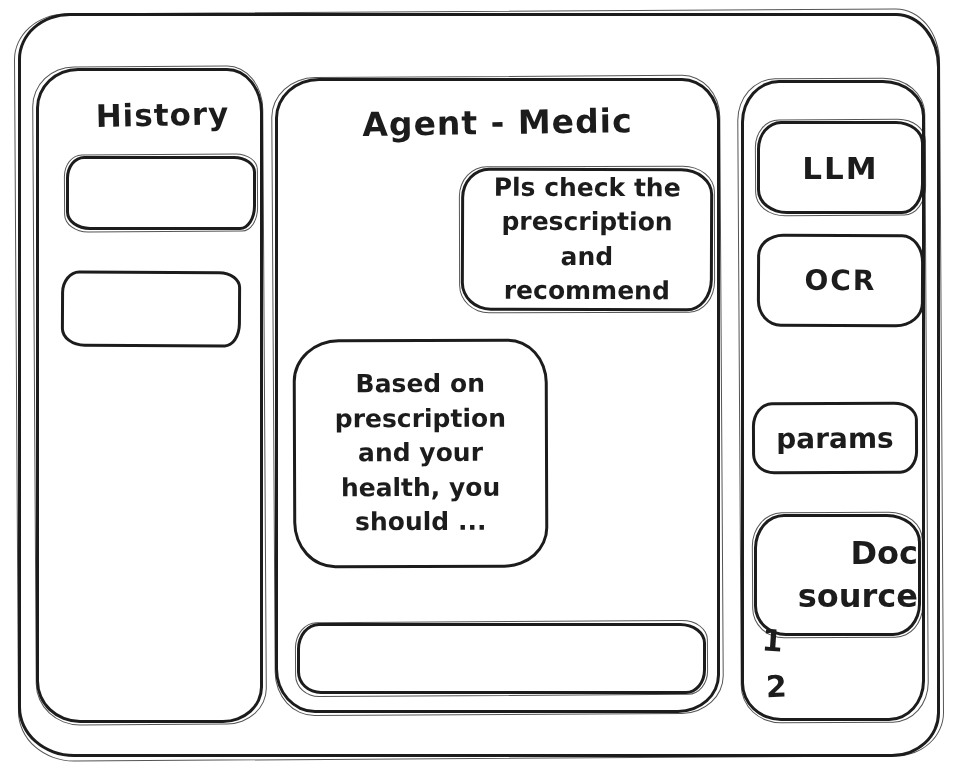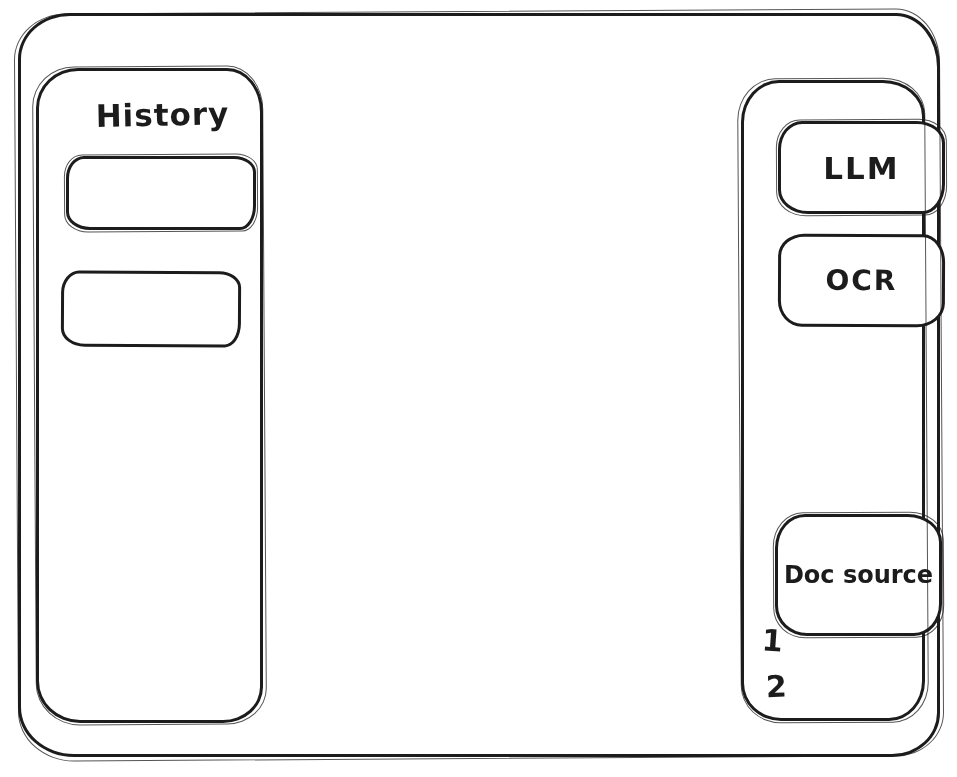--- a/index.html
+++ b/index.html
@@ -109,21 +109,20 @@
     left:720px;top:64px;width:184px;height:641px;
     border-radius:38px 42px 36px 40px / 42px 36px 40px 38px;
   }
   .tool-btn{
     position:absolute;
     display:flex;align-items:center;justify-content:center;
     text-align:right;
     font-weight:bold;
     border-width:3px;
     cursor:pointer;
-    margin-left:21px;
   }
   .tool-btn.llm{
     left:13px;top:38px;width:167px;height:93px;
     font-size:31px;letter-spacing:2px;
     border-radius:24px 28px 22px 30px / 28px 22px 30px 24px;
   }
   .tool-btn.ocr{
     left:13px;top:151px;width:167px;height:93px;
     font-size:28px;letter-spacing:2px;
     border-radius:26px 22px 28px 24px / 22px 28px 24px 26px;
@@ -132,21 +131,21 @@
   .tool-btn.ocr::after{display:none;}
   .tool-btn.params{
     left:8px;top:319px;width:166px;height:72px;
     font-size:28px;
     border-radius:20px 24px 18px 22px / 24px 18px 22px 20px;
     transform:rotate(-.3deg);
   }
   .tool-btn.params::after{display:none;}
   .tool-btn.doc{
     left:10px;top:431px;width:167px;height:122px;
-    font-size:24px;line-height:1.35;
+    font-size:32px;line-height:1.35;
     border-radius:30px 34px 28px 32px / 34px 28px 32px 30px;
   }
   .doc-num{
     position:absolute;
     font-size:30px;font-weight:bold;
     cursor:pointer;
   }
   .doc-num.n1{left:18px;top:540px;transform:rotate(4deg);}
   .doc-num.n2{left:22px;top:586px;transform:rotate(-2deg);}
 </style>
@@ -156,23 +155,35 @@
 <div class="stage">
 
   <div class="sketch frame">
 
     <div class="sketch sidebar-left">
       <div class="panel-title">History</div>
       <div class="sketch history-item one"></div>
       <div class="sketch history-item two"></div>
     </div>
 
+    <div class="sketch chat-panel">
+      <div class="chat-title">Agent - Medic</div>
+
+      <div class="sketch bubble user">Pls check the prescription and recommend</div>
+
+      <div class="sketch bubble assistant">Based on prescription and your health, you should ...</div>
+
+      <div class="sketch input-wrap">
+        <input type="text" aria-label="message input" value="" style="">
+      </div>
+    </div>
 
     <div class="sketch sidebar-right">
       <div class="sketch tool-btn llm">LLM</div>
       <div class="sketch tool-btn ocr">OCR</div>
+      <div class="sketch tool-btn params">params</div>
       <div class="sketch tool-btn doc">Doc source</div>
       <div class="doc-num n1">1</div>
       <div class="doc-num n2">2</div>
     </div>
 
   </div>
 </div>
 
 </body></html>

